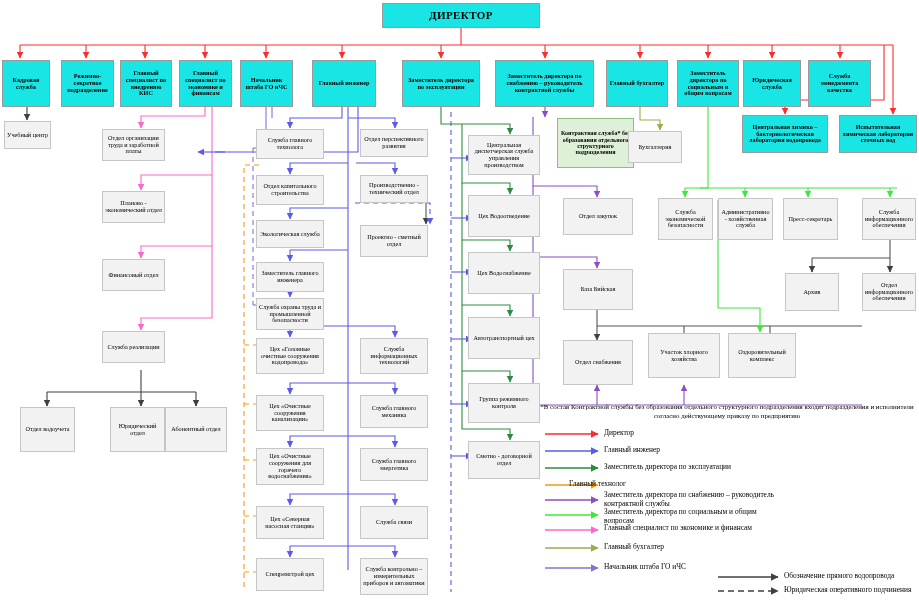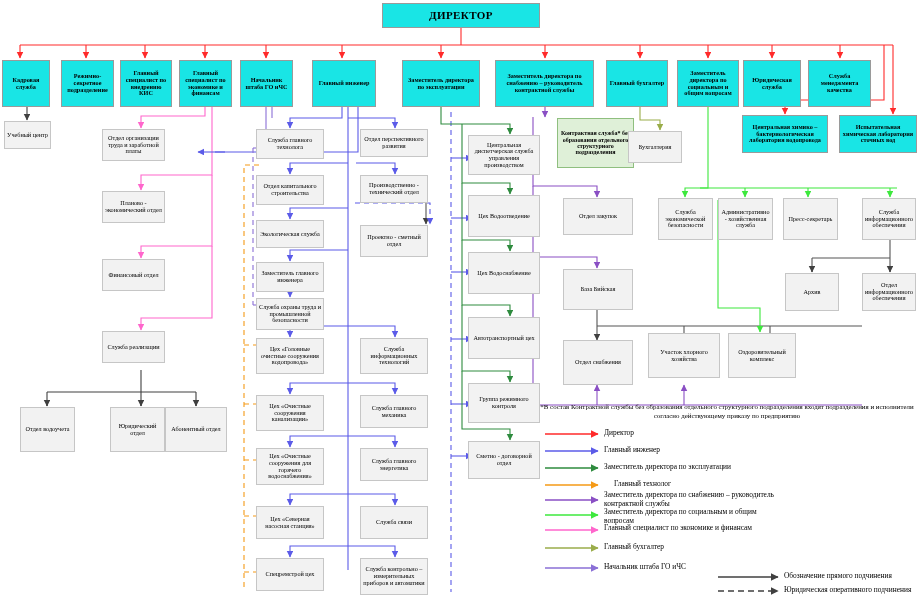--- a/index.html
+++ b/index.html
@@ -255,23 +255,23 @@
       <path d="M545,548 L598,548" stroke="#9AAD4A" marker-end="url(#ar-olive)"></path>
       <path d="M545,568 L598,568" stroke="#8A6FD6" marker-end="url(#ar-vio)"></path>
       <path d="M718,577 L778,577" stroke="#404040" marker-end="url(#ar-dark)"></path>
       <path d="M718,591 L778,591" stroke="#404040" stroke-dasharray="6,4" marker-end="url(#ar-dark)"></path>
     </g>
   </svg>
 
   <div class="legend-row" style="left:604px;top:429px;">Директор</div>
   <div class="legend-row" style="left:604px;top:446px;">Главный инженер</div>
   <div class="legend-row" style="left:604px;top:463px;">Заместитель директора по эксплуатации</div>
-  <div class="legend-row" style="left:614px;top:480px;">Главный технолог</div>
+  <div class="legend-row" style="left:569px;top:480px;">Главный технолог</div>
   <div class="legend-row" style="left:604px;top:491px;width:180px;">Заместитель директора по снабжению – руководитель контрактной службы</div>
   <div class="legend-row" style="left:604px;top:508px;width:180px;">Заместитель директора по социальным и общим вопросам</div>
   <div class="legend-row" style="left:604px;top:524px;width:180px;">Главный специалист по экономике и финансам</div>
   <div class="legend-row" style="left:604px;top:543px;">Главный бухгалтер</div>
   <div class="legend-row" style="left:604px;top:563px;">Начальник штаба ГО иЧС</div>
 
-  <div class="legend-row" style="left:784px;top:572px;">Обозначение прямого подчинения</div>
+  <div class="legend-row" style="left:784px;top:572px;">Обозначение прямого водопровода</div>
   <div class="legend-row" style="left:784px;top:586px;">Юридическая оперативного подчинения</div>
 
 </div>
 
 </body></html>

